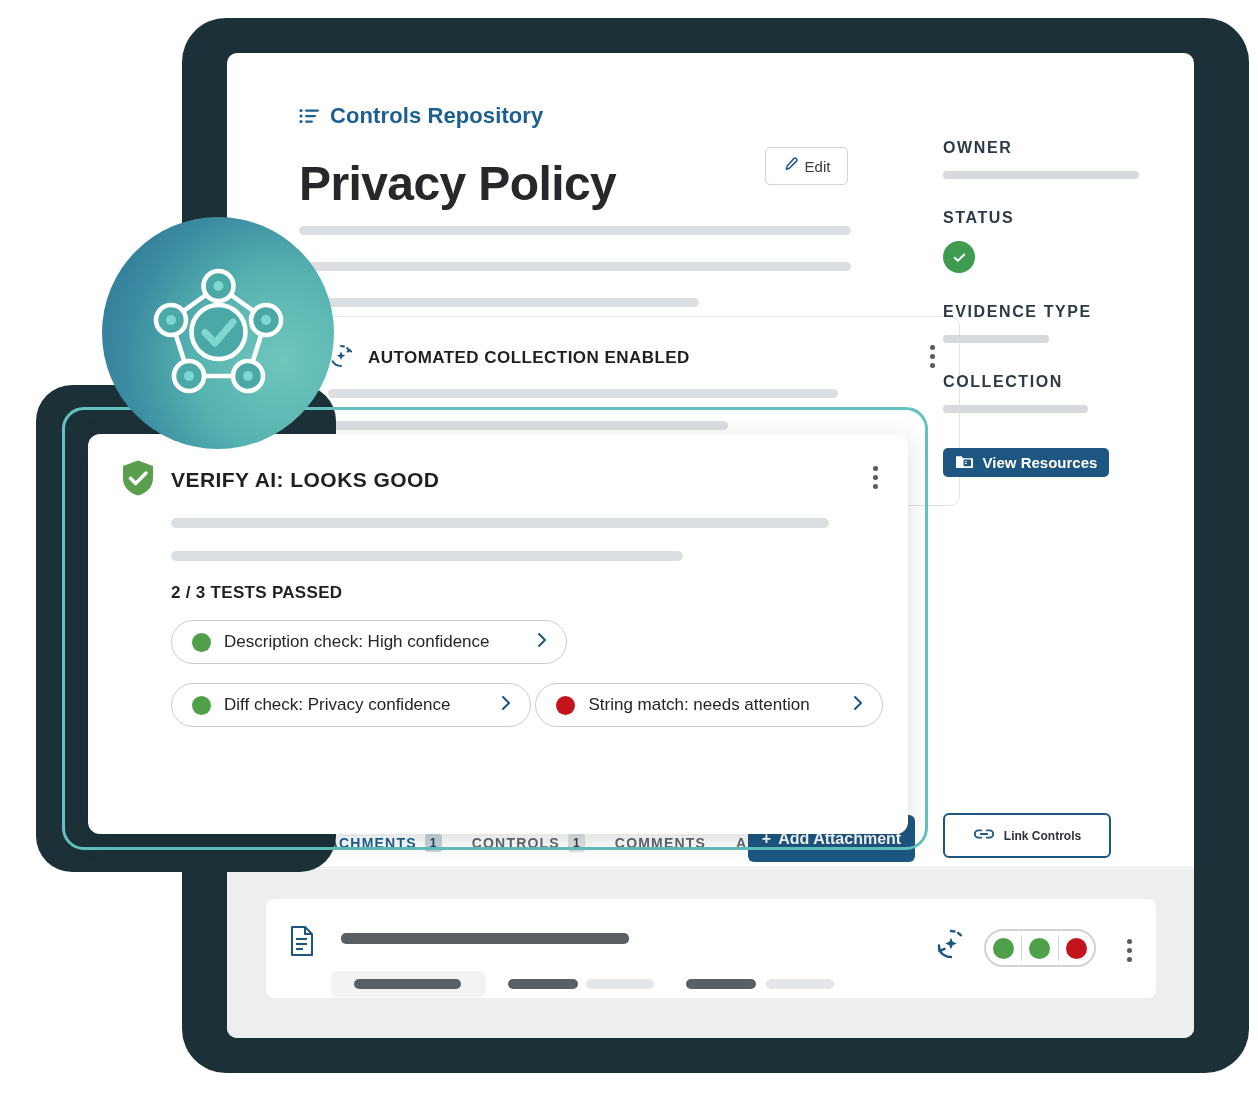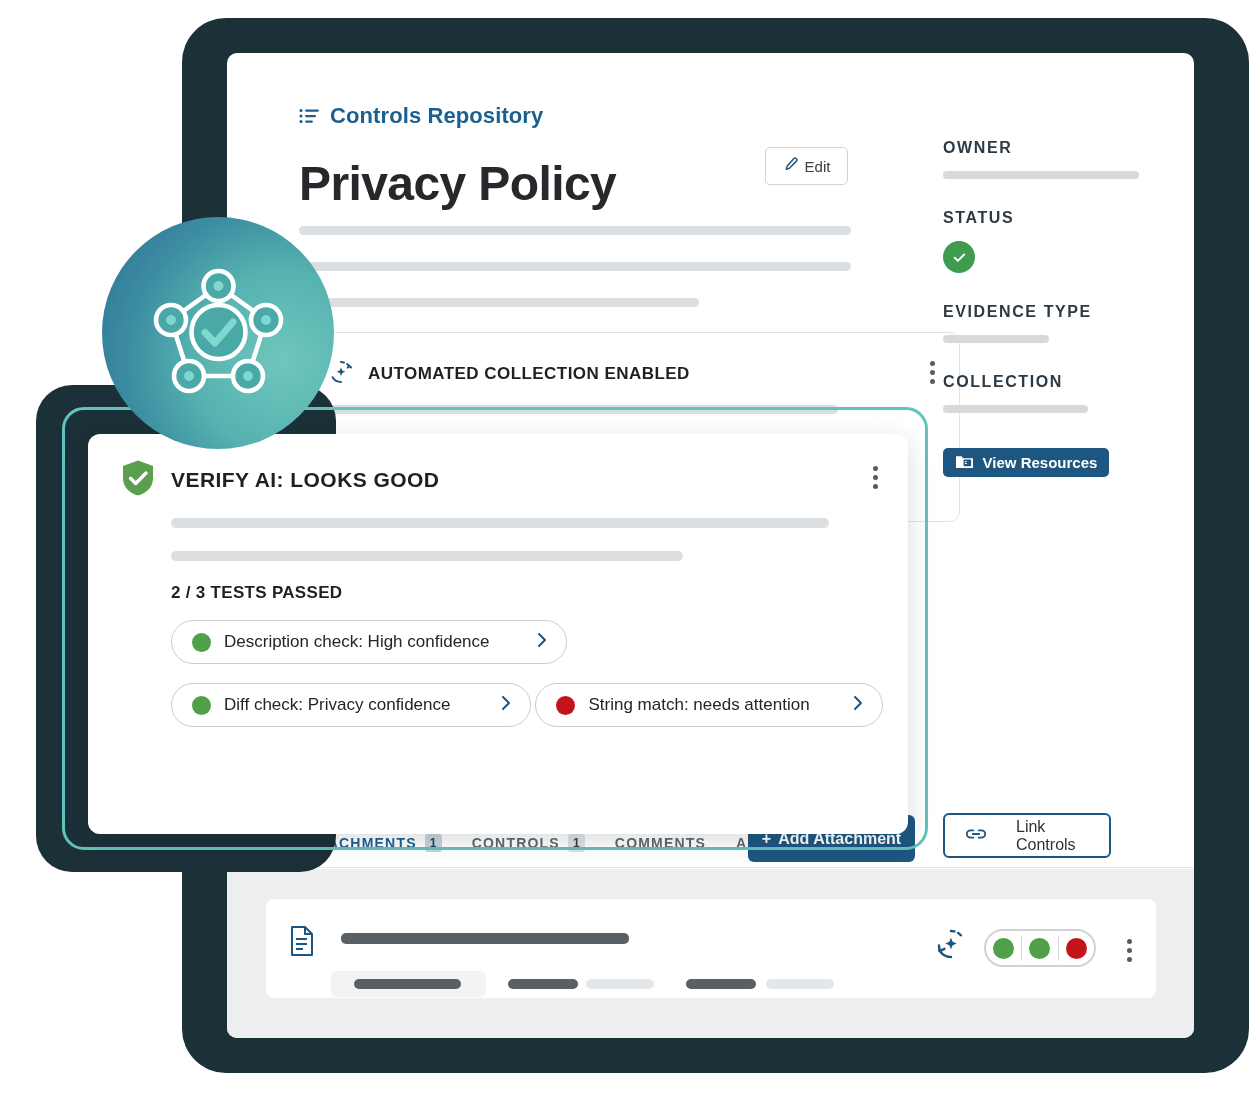--- a/index.html
+++ b/index.html
@@ -59,21 +59,21 @@
 
   
   .skel { position: absolute; height: 9px; border-radius: 5px; background: #dcdfe1; }
   .skel.dark { background: #5a5f63; }
   .skel.light { background: #e4e7e9; }
 
   
   .auto-card {
     position: absolute; left: 68px; top: 263px;
     width: 665px; height: 190px;
-    background: #fff; border: 1px solid #dfe3e6; border-radius: 10px; margin-top: 16px;
+    background: #fff; border: 1px solid #dfe3e6; border-radius: 10px;
   }
   .auto-head {
     position: absolute; left: 32px; top: 26px;
     display: flex; align-items: center; gap: 14px;
   }
   .auto-title {
     font-size: 17px; font-weight: bold; color: #1d2024; letter-spacing: .45px;
   }
   .kebab { position: absolute; display: flex; flex-direction: column; gap: 4px; cursor: pointer; }
   .kebab i { display:block; width: 5px; height: 5px; border-radius: 50%; background: #555b60; }
@@ -120,21 +120,21 @@
     cursor: pointer;
   }
   .add-attach-btn span { color: #fff; font-size: 16px; font-weight: bold; }
   .link-ctrl-btn {
     position: absolute; left: 716px; top: 760px;
     width: 168px; height: 45px; background: #fff;
     border: 2px solid #1d5681; border-radius: 6px;
     display: flex; align-items: center; justify-content: center; gap: 9px;
     cursor: pointer;
   }
-  .link-ctrl-btn span { color: #2c3237; font-size: 16px; font-weight: normal; margin-left: 20px; }
+  .link-ctrl-btn span { color: #2c3237; font-size: 12px; font-weight: bold; }
 
   
   .footer {
     position: absolute; left: 0; top: 816px; width: 967px; height: 169px;
     background: #eceef0;
   }
   .att-row {
     position: absolute; left: 39px; top: 30px;
     width: 890px; height: 99px; background: #fff; border-radius: 8px;
   }

